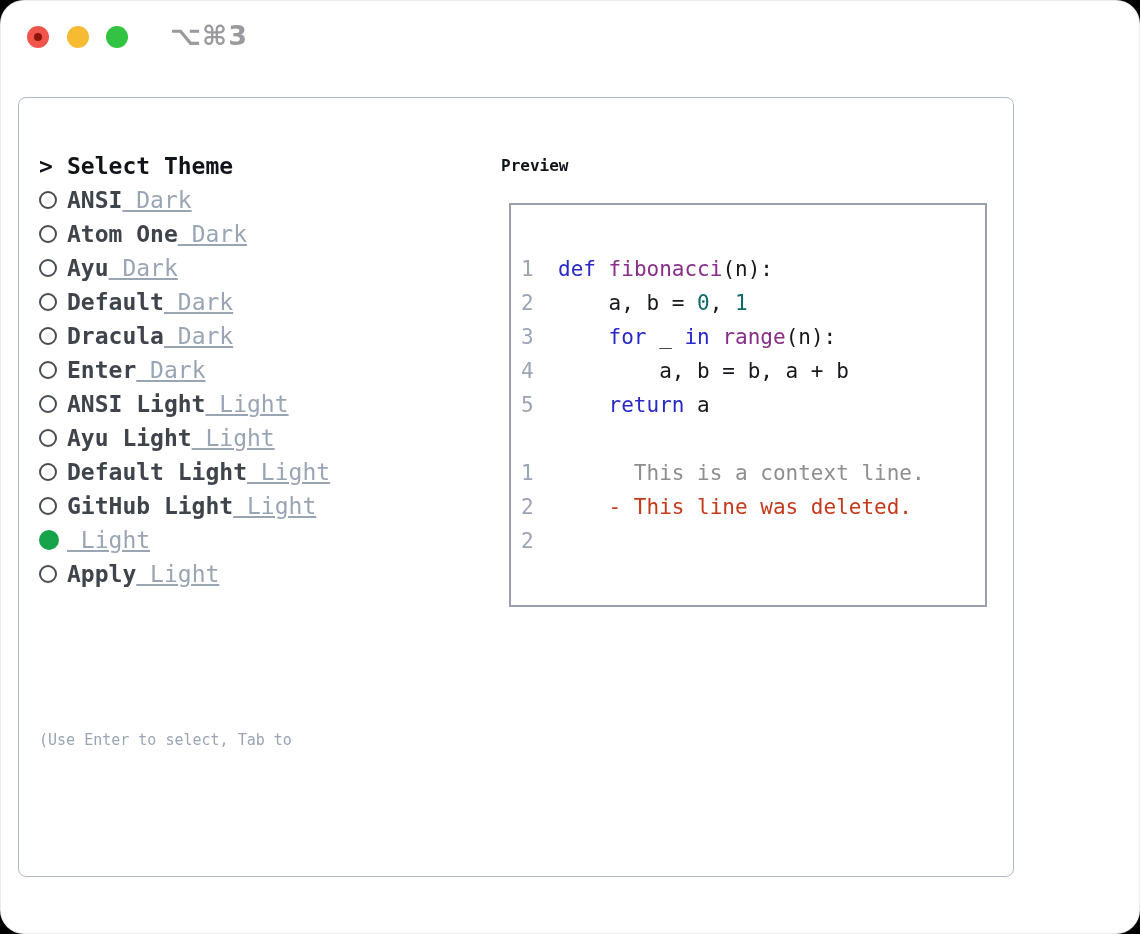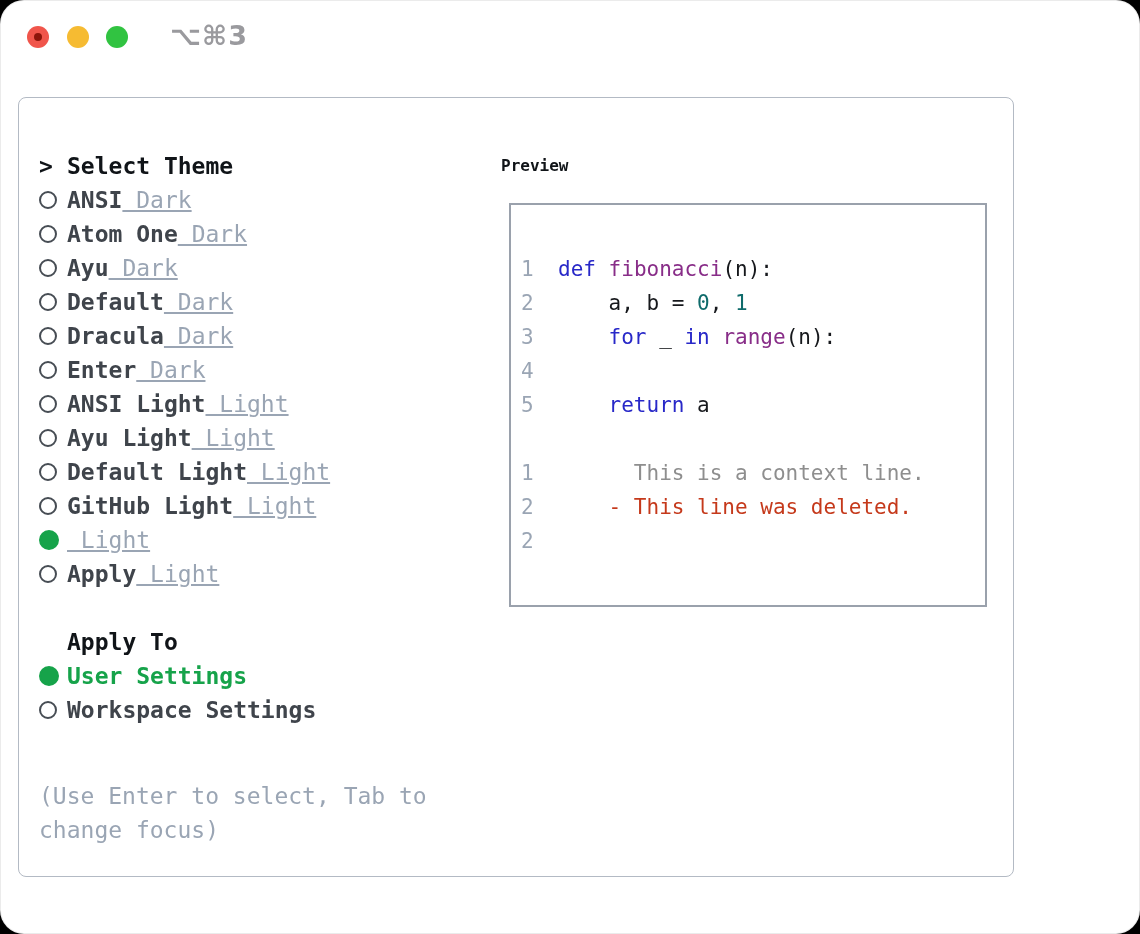--- a/index.html
+++ b/index.html
@@ -50,21 +50,21 @@
   }
   .radio.sel { background: var(--accent-green); border-color: var(--accent-green); width: 16px; height: 16px; }
   .hdr-marker { font-weight: bold; color: var(--heading); font-size: 23px; }
   .hdr-label  { font-weight: bold; color: var(--heading); }
   .theme-name { color: var(--item-text); font-weight: bold; }
   .theme-name.sel { color: var(--accent-green); }
   .variant { color: var(--muted); text-decoration: underline; }
 
   .theme-list  { position: absolute; left: 20px; top: 51px; }
   .apply-block { position: absolute; left: 20px; top: 527px; }
-  .help-block  { position: absolute; left: 20px; top: 681px; color: var(--muted); font-size: 23px; }
+  .help-block  { position: absolute; left: 20px; top: 625px; color: var(--muted); font-size: 15px; }
   .help-block div { height: 34px; line-height: 34px; white-space: pre; }
 
   
   .preview-title {
     position: absolute; left: 482px; top: 51px;
     height: 34px; line-height: 34px;
     font-size: 16px; font-weight: bold; color: var(--heading);
   }
   .preview-box {
     position: absolute; left: 490px; top: 105px;
@@ -111,44 +111,34 @@
         <div class="row"><span class="marker"><span class="radio"></span></span><span class="theme-name">Dracula</span><span class="variant"> Dark</span></div>
         <div class="row"><span class="marker"><span class="radio"></span></span><span class="theme-name">Enter</span><span class="variant"> Dark</span></div>
         <div class="row"><span class="marker"><span class="radio"></span></span><span class="theme-name">ANSI Light</span><span class="variant"> Light</span></div>
         <div class="row"><span class="marker"><span class="radio"></span></span><span class="theme-name">Ayu Light</span><span class="variant"> Light</span></div>
         <div class="row"><span class="marker"><span class="radio"></span></span><span class="theme-name">Default Light</span><span class="variant"> Light</span></div>
         <div class="row"><span class="marker"><span class="radio"></span></span><span class="theme-name">GitHub Light</span><span class="variant"> Light</span></div>
         <div class="row"><span class="marker"><span class="radio sel"></span></span><span class="variant"> Light</span></div>
         <div class="row"><span class="marker"><span class="radio"></span></span><span class="theme-name">Apply</span><span class="variant"> Light</span></div>
       </div>
 
-    <div class="apply-block">
-      <div class="row">
-        <span class="marker"></span>
-        <span class="hdr-label" style="font-weight:600;">Apply To</span>
-      </div>
-
-    <div class="row"><span class="marker"><span class="radio sel"></span></span><span class="theme-name sel">User Settings</span></div>
-        <div class="row"><span class="marker"><span class="radio"></span></span><span class="theme-name">Workspace Settings</span></div>
-      </div>
 
     <div class="help-block">
       <div>(Use Enter to select, Tab to</div>
-      <div>change focus)</div>
     </div>
 
     <div class="preview-title">Preview</div>
 
     <div class="preview-box">
       <div class="code-area">
 
       <div class="code-line"><span class="ln">1</span><span><span class="c-kwd">def</span><span class="c-pln"> </span><span class="c-typ">fibonacci</span><span class="c-pln">(n):</span></span></div>
           <div class="code-line"><span class="ln">2</span><span><span class="c-pln">    a, b = </span><span class="c-lit">0</span><span class="c-pln">, </span><span class="c-lit">1</span></span></div>
           <div class="code-line"><span class="ln">3</span><span><span class="c-pln">    </span><span class="c-kwd">for</span><span class="c-pln"> _ </span><span class="c-kwd">in</span><span class="c-pln"> </span><span class="c-typ">range</span><span class="c-pln">(n):</span></span></div>
-          <div class="code-line"><span class="ln">4</span></div>
+          <div class="code-line"><span class="ln">4</span><span><span class="c-pln">        a, b = b, a + b</span></span></div>
           <div class="code-line"><span class="ln">5</span><span><span class="c-pln">    </span><span class="c-kwd">return</span><span class="c-pln"> a</span></span></div>
           <div class="code-line"><span class="ln"></span><span></span></div>
           <div class="code-line"><span class="ln">1</span><span><span class="c-ctx">      This is a context line.</span></span></div>
           <div class="code-line"><span class="ln">2</span><span><span class="c-del">    - This line was deleted.</span></span></div>
           <div class="code-line"><span class="ln">2</span></div>
         </div>
     </div>
 
   </div>
 </div>

